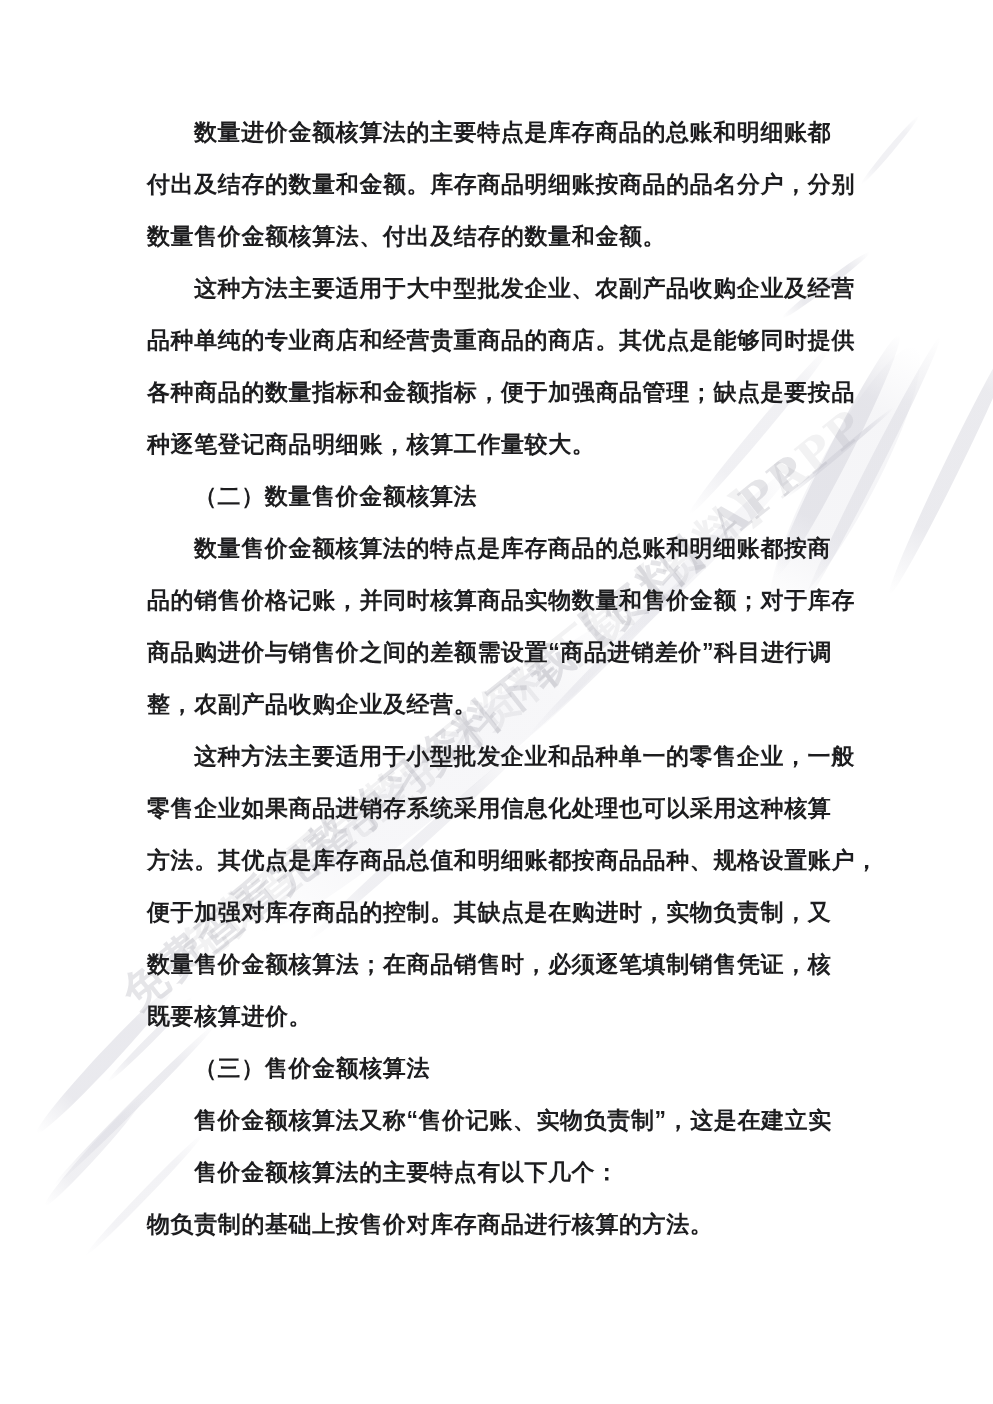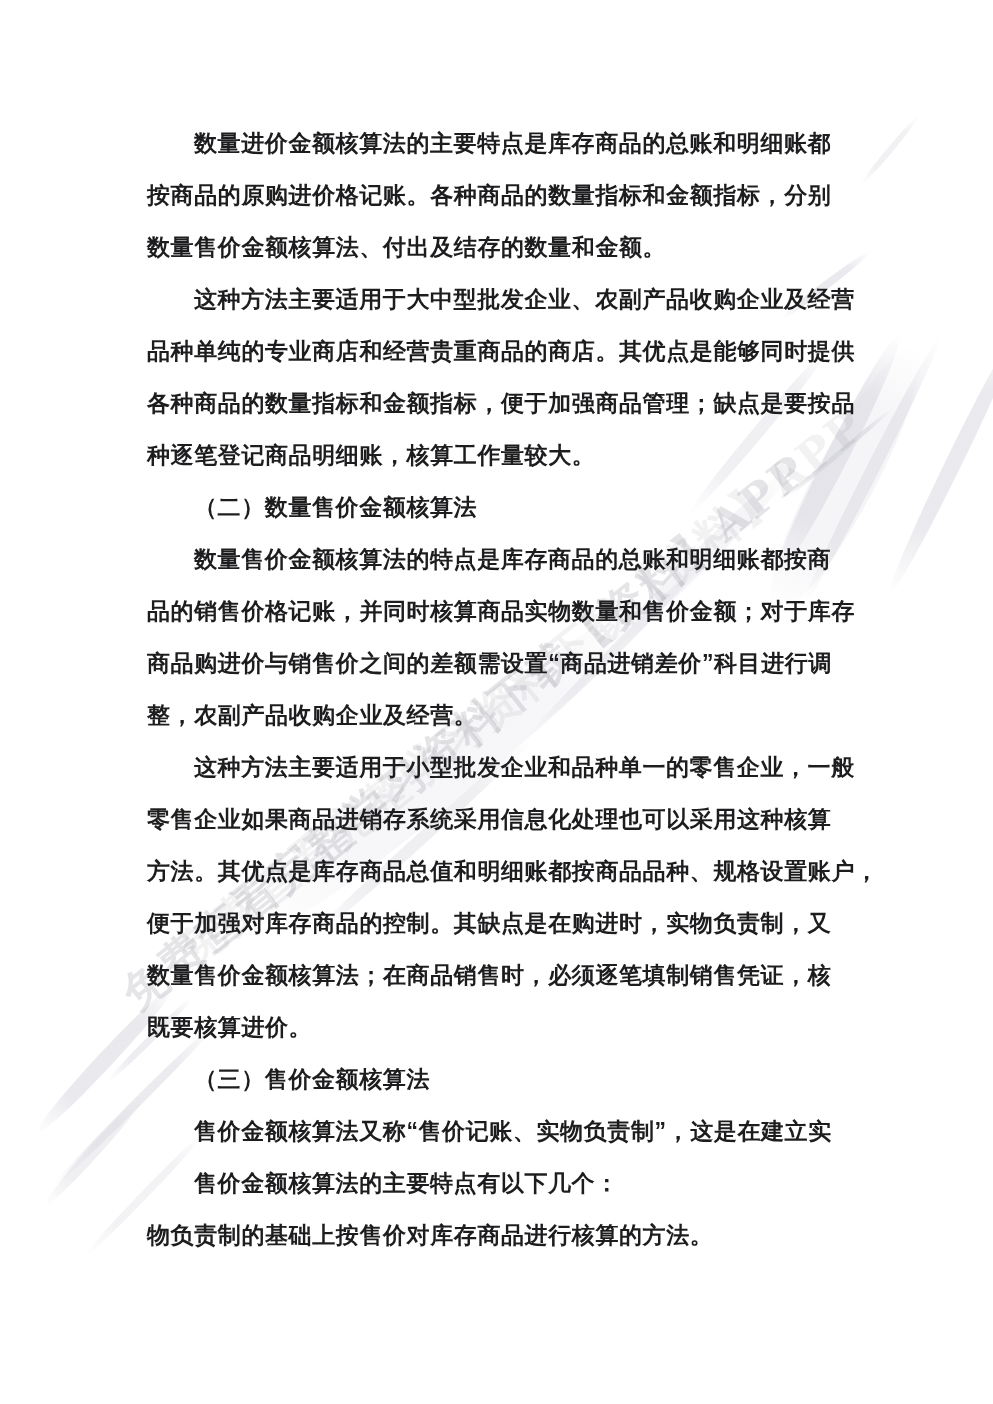--- a/index.html
+++ b/index.html
@@ -12,21 +12,21 @@
     width: 993px;
     height: 1404px;
     background: #ffffff;
     overflow: hidden;
     font-family: "Liberation Sans", sans-serif;
   }
   
   .textblock {
     position: absolute;
     left: 147px;
-    top: 117px;
+    top: 106px;
     width: 780px;
     z-index: 3;
   }
   .line {
     height: 52px;
     line-height: 52px;
     font-size: 23px;
     letter-spacing: 0.6px;
     font-weight: 600;
     color: #1d1d1f;
@@ -108,21 +108,21 @@
   <div class="stroke" style="left:90px; top:1036px; width:120px; height:7px; transform:rotate(-45deg);
               background:linear-gradient(90deg, rgba(216,216,224,0), rgba(216,216,224,0.45) 25%, rgba(216,216,224,0.45) 75%, rgba(216,216,224,0));"></div>
   <div class="stroke" style="left:60px; top:1190px; width:170px; height:8px; transform:rotate(-46deg);
               background:linear-gradient(90deg, rgba(220,220,228,0), rgba(220,220,228,0.35) 25%, rgba(220,220,228,0.35) 75%, rgba(220,220,228,0));"></div>
 
   <div class="watermark echo">免费查看完整学习资料下载【资料】APP</div>
   <div class="watermark main">免费查看完整学习资料下载【资料】APP</div>
 
   <div class="textblock">
       <div class="line indent">数量进价金额核算法的主要特点是库存商品的总账和明细账都</div>
-      <div class="line">按商品的原购进价格记账。各种商品的数量指标和金额指标，分别</div>
+      <div class="line">付出及结存的数量和金额。库存商品明细账按商品的品名分户，分别</div>
       <div class="line">数量售价金额核算法、付出及结存的数量和金额。</div>
       <div class="line indent">这种方法主要适用于大中型批发企业、农副产品收购企业及经营</div>
       <div class="line">品种单纯的专业商店和经营贵重商品的商店。其优点是能够同时提供</div>
       <div class="line">各种商品的数量指标和金额指标，便于加强商品管理；缺点是要按品</div>
       <div class="line">种逐笔登记商品明细账，核算工作量较大。</div>
       <div class="line indent">（二）数量售价金额核算法</div>
       <div class="line indent">数量售价金额核算法的特点是库存商品的总账和明细账都按商</div>
       <div class="line">品的销售价格记账，并同时核算商品实物数量和售价金额；对于库存</div>
       <div class="line">商品购进价与销售价之间的差额需设置“商品进销差价”科目进行调</div>
       <div class="line">整，农副产品收购企业及经营。</div>

